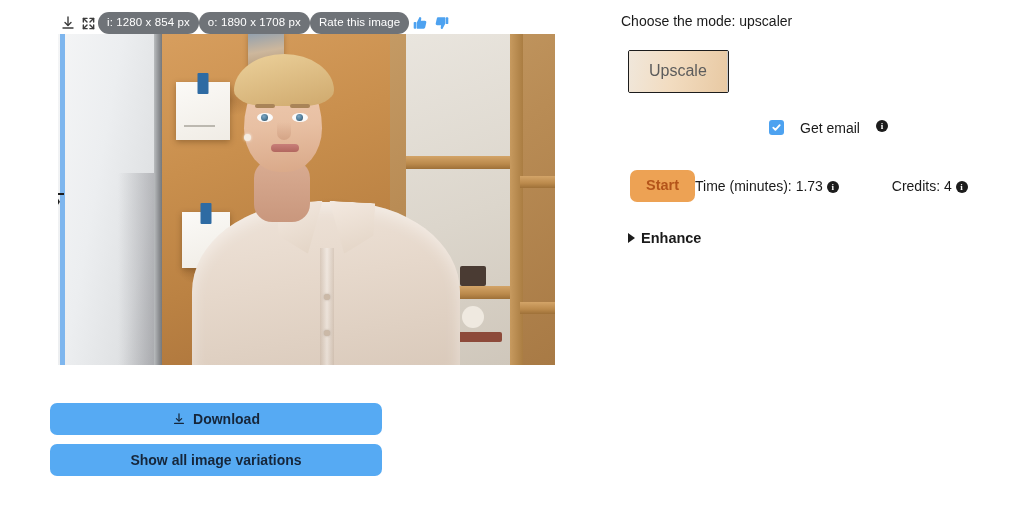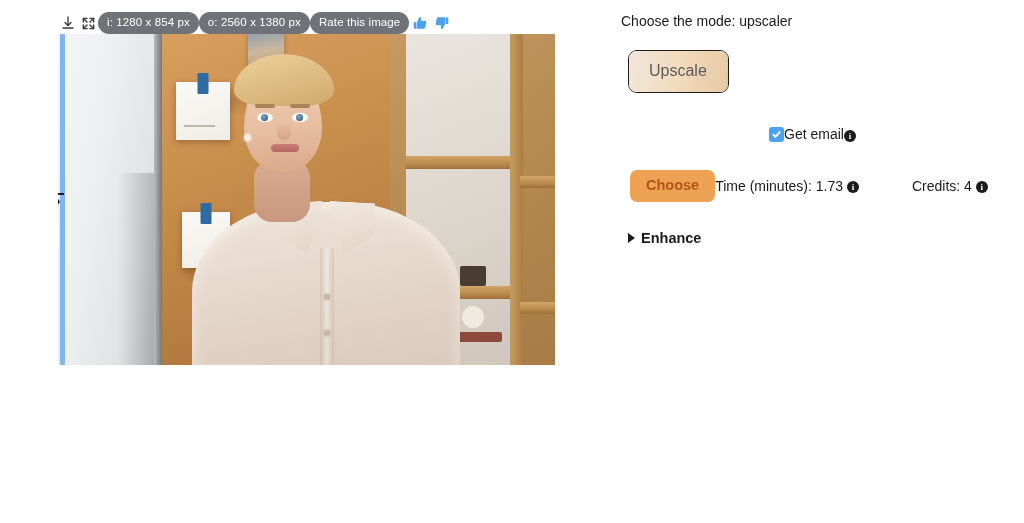--- a/index.html
+++ b/index.html
@@ -353,21 +353,21 @@
     left: 0; top: 13px;
     font-size: 14px;
     color: #1a1a1a;
   }
 
   #mode-toggle {
     position: absolute;
     left: 7px; top: 50px;
     display: flex;
     border: 1.5px solid #1c1c1c;
-    border-radius: 9px;
+    border-radius: 2px;
     overflow: hidden;
     background: #ffffff;
   }
   .mode-seg {
     font-family: "Liberation Sans", sans-serif;
     font-size: 16px;
     padding: 12px 20px 13px 20px;
     cursor: pointer;
     border: none;
     background: transparent;
@@ -405,22 +405,22 @@
     border: none;
     padding: 0;
   }
   .scale-seg.selected { background: #56aaf3; color: #15253a; }
   .scale-seg.unselected { background: #ffffff; color: #b9dcf8; }
 
   #get-email-row {
     position: absolute;
     left: 108px; top: 120px;
     display: flex;
-    align-items: flex-end;
-    gap: 0;
+    align-items: flex-start;
+    gap: 16px;
     height: 22px;
     padding-left: 40px;
   }
   #email-checkbox {
     width: 15px; height: 15px;
     border-radius: 3px;
     background: #4da2f0;
     display: flex;
     align-items: center;
     justify-content: center;
@@ -512,21 +512,21 @@
           <path d="M2.6 2.6 L6.4 6.4"></path>
         <path d="M9.5 2.5 H13.5 V6.5"></path>
           <path d="M13.4 2.6 L9.6 6.4"></path>
         <path d="M6.5 13.5 H2.5 V9.5"></path>
           <path d="M2.6 13.4 L6.4 9.6"></path>
         <path d="M9.5 13.5 H13.5 V9.5"></path>
           <path d="M13.4 13.4 L9.6 9.6"></path>
       </svg>
     </div>
     <span class="pill">i: 1280 x 854 px</span>
-    <span class="pill">o: 2560 x 1380 px</span>
+    <span class="pill">o: 1890 x 1708 px</span>
     <span class="pill clickable">Rate this image</span>
     <div class="thumb-btn">
       <svg width="17" height="17" viewBox="0 0 18 18" fill="currentColor">
         <path d="M5.2 7.6 L8 2.2 C9.3 2 10 2.8 9.8 4.1 L9.4 6.2 L13.6 6.2 C14.8 6.2 15.4 7.1 15.1 8.2 L14 13.1 C13.8 14 13.2 14.5 12.3 14.5 L5.2 14.5 Z"></path>
         <rect x="1.8" y="7.4" width="2.9" height="7.1" rx="0.9"></rect>
       </svg>
     </div>
     <div class="thumb-btn">
       <svg width="17" height="17" viewBox="0 0 18 18" fill="currentColor">
         <path d="M12.8 9.4 L10 14.8 C8.7 15 8 14.2 8.2 12.9 L8.6 10.8 L4.4 10.8 C3.2 10.8 2.6 9.9 2.9 8.8 L4 3.9 C4.2 3 4.8 2.5 5.7 2.5 L12.8 2.5 Z"></path>
@@ -581,20 +581,35 @@
     </div>
 
     <div id="compare-slider">
       <div id="compare-handle">
         <span style="display:block; width:12px; height:2px; background:#1d1d1d;"></span>
         <span style="font-size:16px;">›</span>
       </div>
     </div>
   </div>
 
+  <div id="action-buttons">
+    <button class="action-btn">
+      <span>
+        <svg width="14" height="14" viewBox="0 0 16 16" fill="none" stroke="currentColor" stroke-width="1.4" stroke-linecap="round" stroke-linejoin="round">
+          <path d="M8 2 L8 10"></path>
+            <path d="M5 7.5 L8 10.5 L11 7.5"></path>
+            <path d="M3 13 L13 13"></path>
+        </svg>
+      </span>
+      <span>Download</span>
+    </button>
+    <button class="action-btn">
+      <span>Show all image variations</span>
+    </button>
+  </div>
 </div>
 
 <div id="right-panel">
 
   <div id="mode-label">Choose the mode: upscaler</div>
 
   <div id="mode-toggle">
     <button class="mode-seg selected">Upscale</button>
   </div>
 
@@ -603,21 +618,21 @@
     <div id="email-checkbox">
       <svg width="11" height="11" viewBox="0 0 12 12" fill="none" stroke="#ffffff" stroke-width="2" stroke-linecap="round" stroke-linejoin="round">
         <path d="M2.5 6.2 L4.8 8.6 L9.5 3.4"></path>
       </svg>
     </div>
     <span class="row-text">Get email</span>
     <span class="info-icon">i</span>
   </div>
 
   <div id="start-row">
-    <button id="start-button">Choose</button>
+    <button id="start-button">Start</button>
     <span id="time-info">
       <span>Time (minutes): 1.73</span>
       <span class="info-icon">i</span>
     </span>
     <span id="credits-info">
       <span>Credits: 4</span>
       <span class="info-icon">i</span>
     </span>
   </div>
 

